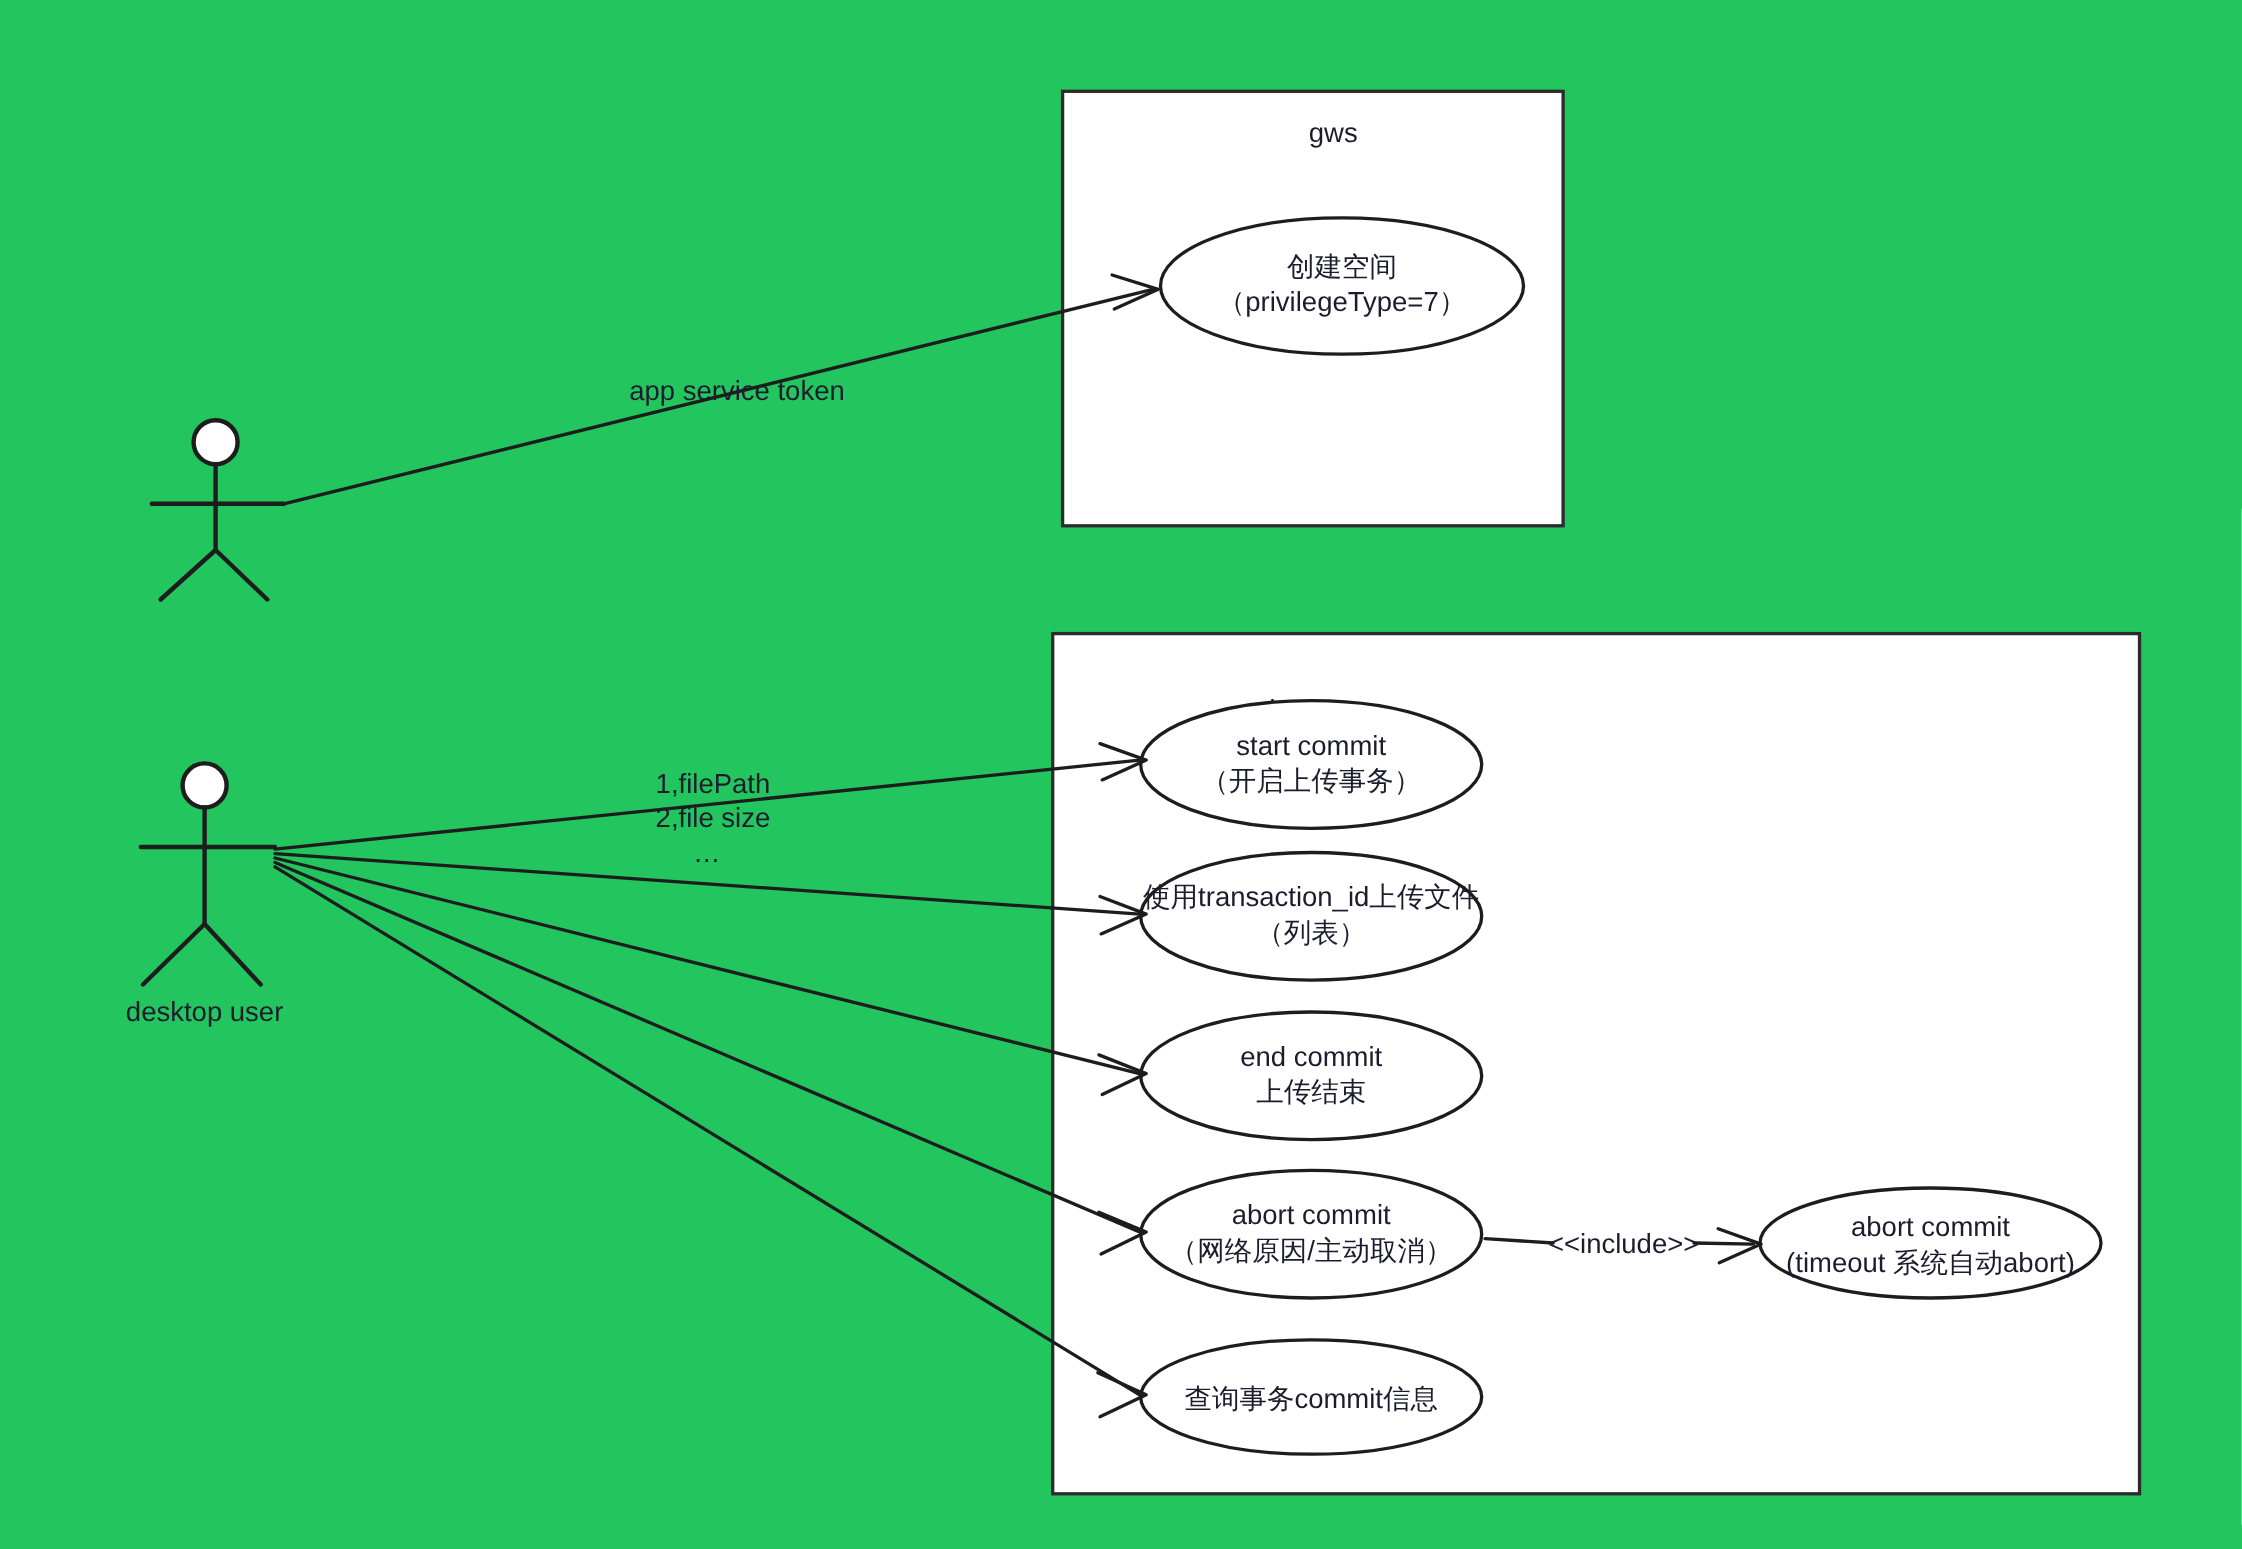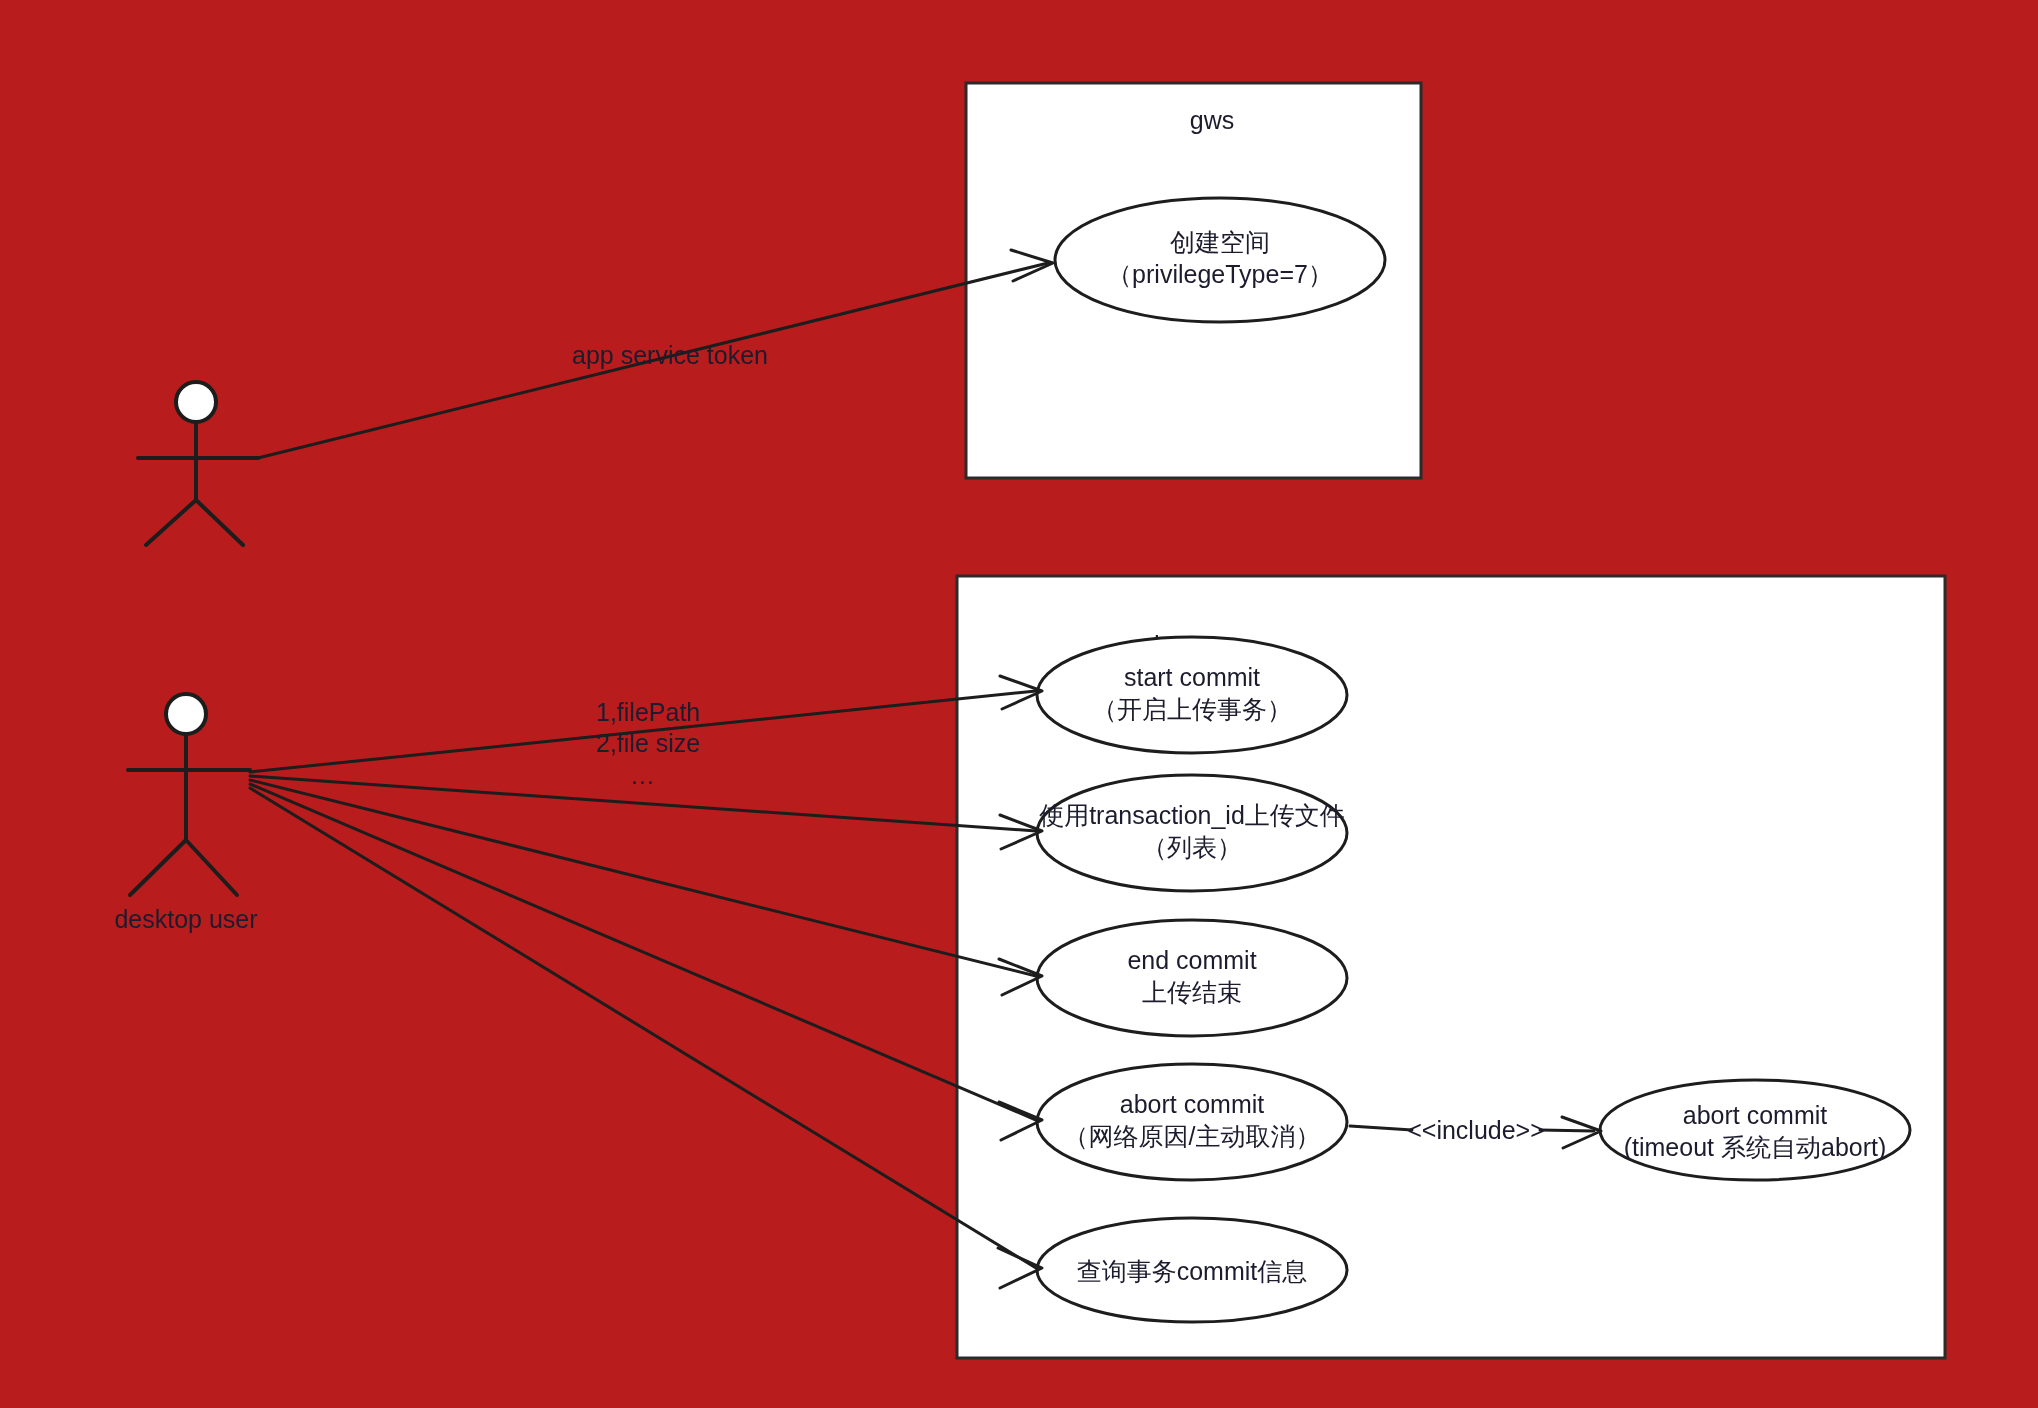--- a/index.html
+++ b/index.html
@@ -11,21 +11,21 @@
   body {
     width: 2038px;
     height: 1408px;
     font-family: "Liberation Sans", "DejaVu Sans", sans-serif;
     overflow: hidden;
   }
   #diagram-root {
     position: relative;
     width: 2038px;
     height: 1408px;
-    background: #b91c1c;
+    background: #22c55e;
   }
   svg.diagram-canvas {
     position: absolute;
     top: 0;
     left: 0;
     width: 2038px;
     height: 1408px;
     display: block;
   }
   .sys-box {

